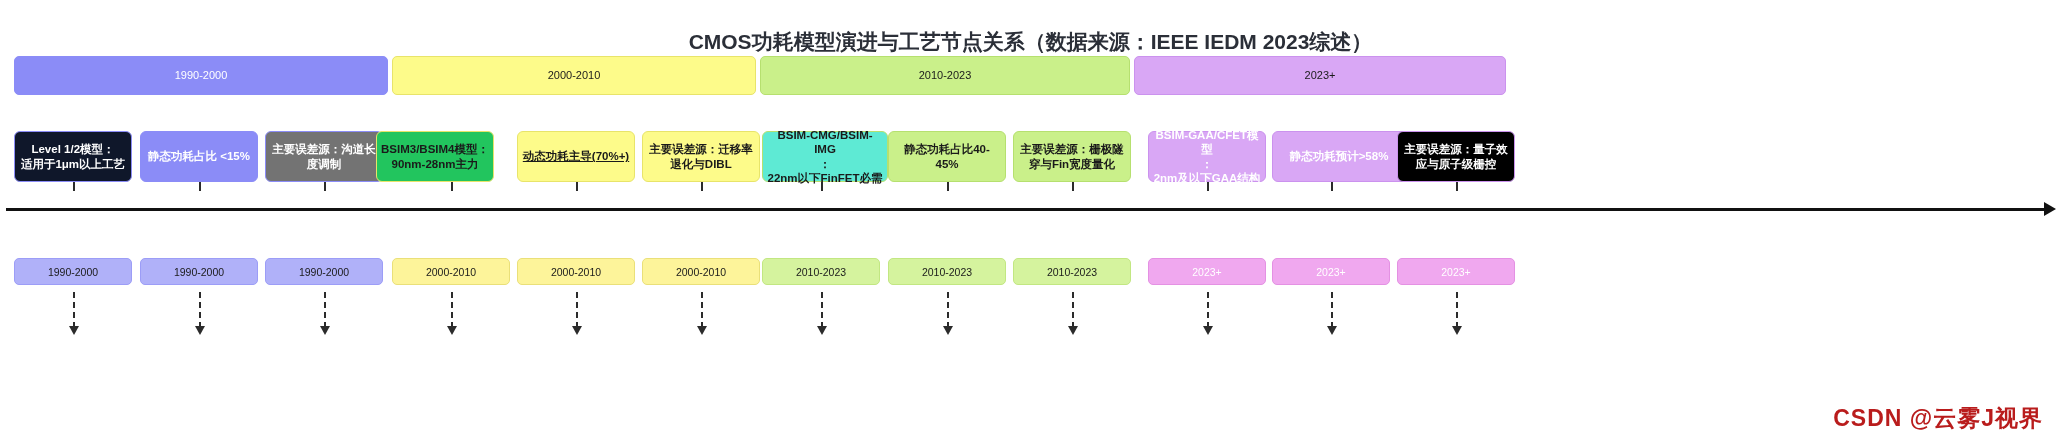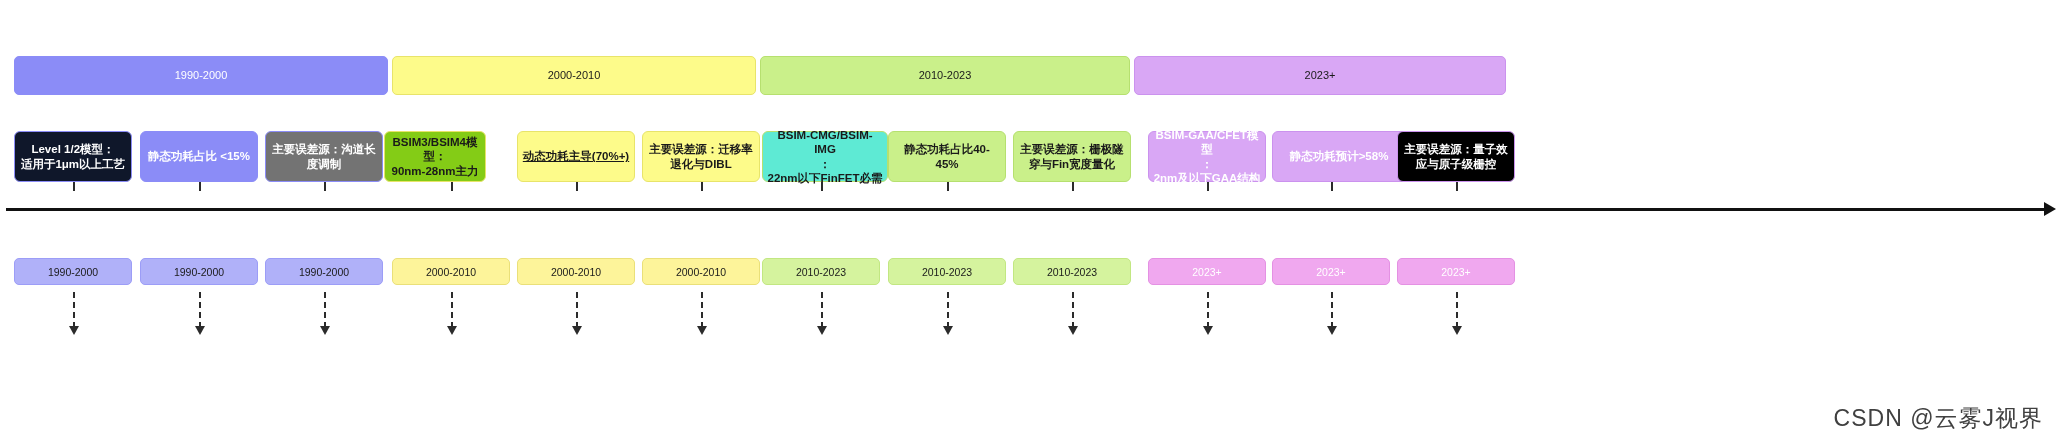--- a/index.html
+++ b/index.html
@@ -102,31 +102,32 @@
     position:absolute;
     top:182px;height:9px;width:0;
     border-left:2px solid #2b2b2b;
   }
 
   
   .watermark{
     position:absolute;
     right:18px;bottom:14px;
     font-size:23px;
-    color:#404040;
-    font-weight:400;
+    color:#b91c1c;
+    font-weight:700;
     white-space:nowrap;
     letter-spacing:1px;
   }
 </style>
 </head>
 <body>
 
 <div id="stage">
 
+  <div class="title">CMOS功耗模型演进与工艺节点关系（数据来源：IEEE IEDM 2023综述）</div>
 
   <div id="era-bars">
       <div class="era-bar" style="left: 14px; width: 374px; background: rgb(139, 140, 247); border: 1px solid rgb(139, 140, 247); color: rgb(255, 255, 255);">
         <span class="era-label">1990-2000</span>
       </div>
       <div class="era-bar" style="left: 392px; width: 364px; background: rgb(253, 251, 138); border: 1px solid rgb(232, 228, 106); color: rgb(26, 26, 26);">
         <span class="era-label">2000-2010</span>
       </div>
       <div class="era-bar" style="left: 760px; width: 370px; background: rgb(202, 240, 138); border: 1px solid rgb(182, 224, 111); color: rgb(26, 26, 26);">
         <span class="era-label">2010-2023</span>
@@ -143,21 +144,21 @@
       </div>
       <div class="stub" style="left: 73px;"></div>
       <div class="info-box" style="left: 140px; width: 118px; background: rgb(139, 140, 247); border: 1px solid rgb(139, 140, 247); color: rgb(255, 255, 255);">
         <span class="txt" style="white-space: pre-line;">静态功耗占比 &lt;15%</span>
       </div>
       <div class="stub" style="left: 199px;"></div>
       <div class="info-box" style="left: 265px; width: 118px; background: #737373; border: 1px solid rgb(139, 140, 247); color: rgb(255, 255, 255);">
         <span class="txt" style="white-space: pre-line;">主要误差源：沟道长度调制</span>
       </div>
       <div class="stub" style="left: 324px;"></div>
-      <div class="info-box" style="left: 384px; width: 102px; background: #84cc16; border: 1px solid rgb(232, 228, 106); color: rgb(26, 26, 26);">
+      <div class="info-box" style="left: 376px; width: 118px; background: #22c55e; border: 1px solid rgb(232, 228, 106); color: rgb(26, 26, 26);">
         <span class="txt" style="white-space: pre-line;">BSIM3/BSIM4模型：
 90nm-28nm主力</span>
       </div>
       <div class="stub" style="left: 451px;"></div>
       <div class="info-box" style="left: 517px; width: 118px; background: rgb(253, 251, 138); border: 1px solid rgb(232, 228, 106); color: rgb(26, 26, 26); text-decoration: underline;">
         <span class="txt" style="white-space: pre-line;">动态功耗主导(70%+)</span>
       </div>
       <div class="stub" style="left: 576px;"></div>
       <div class="info-box" style="left: 642px; width: 118px; background: rgb(253, 251, 138); border: 1px solid rgb(232, 228, 106); color: rgb(26, 26, 26);">
         <span class="txt" style="white-space: pre-line;">主要误差源：迁移率退化与DIBL</span>

